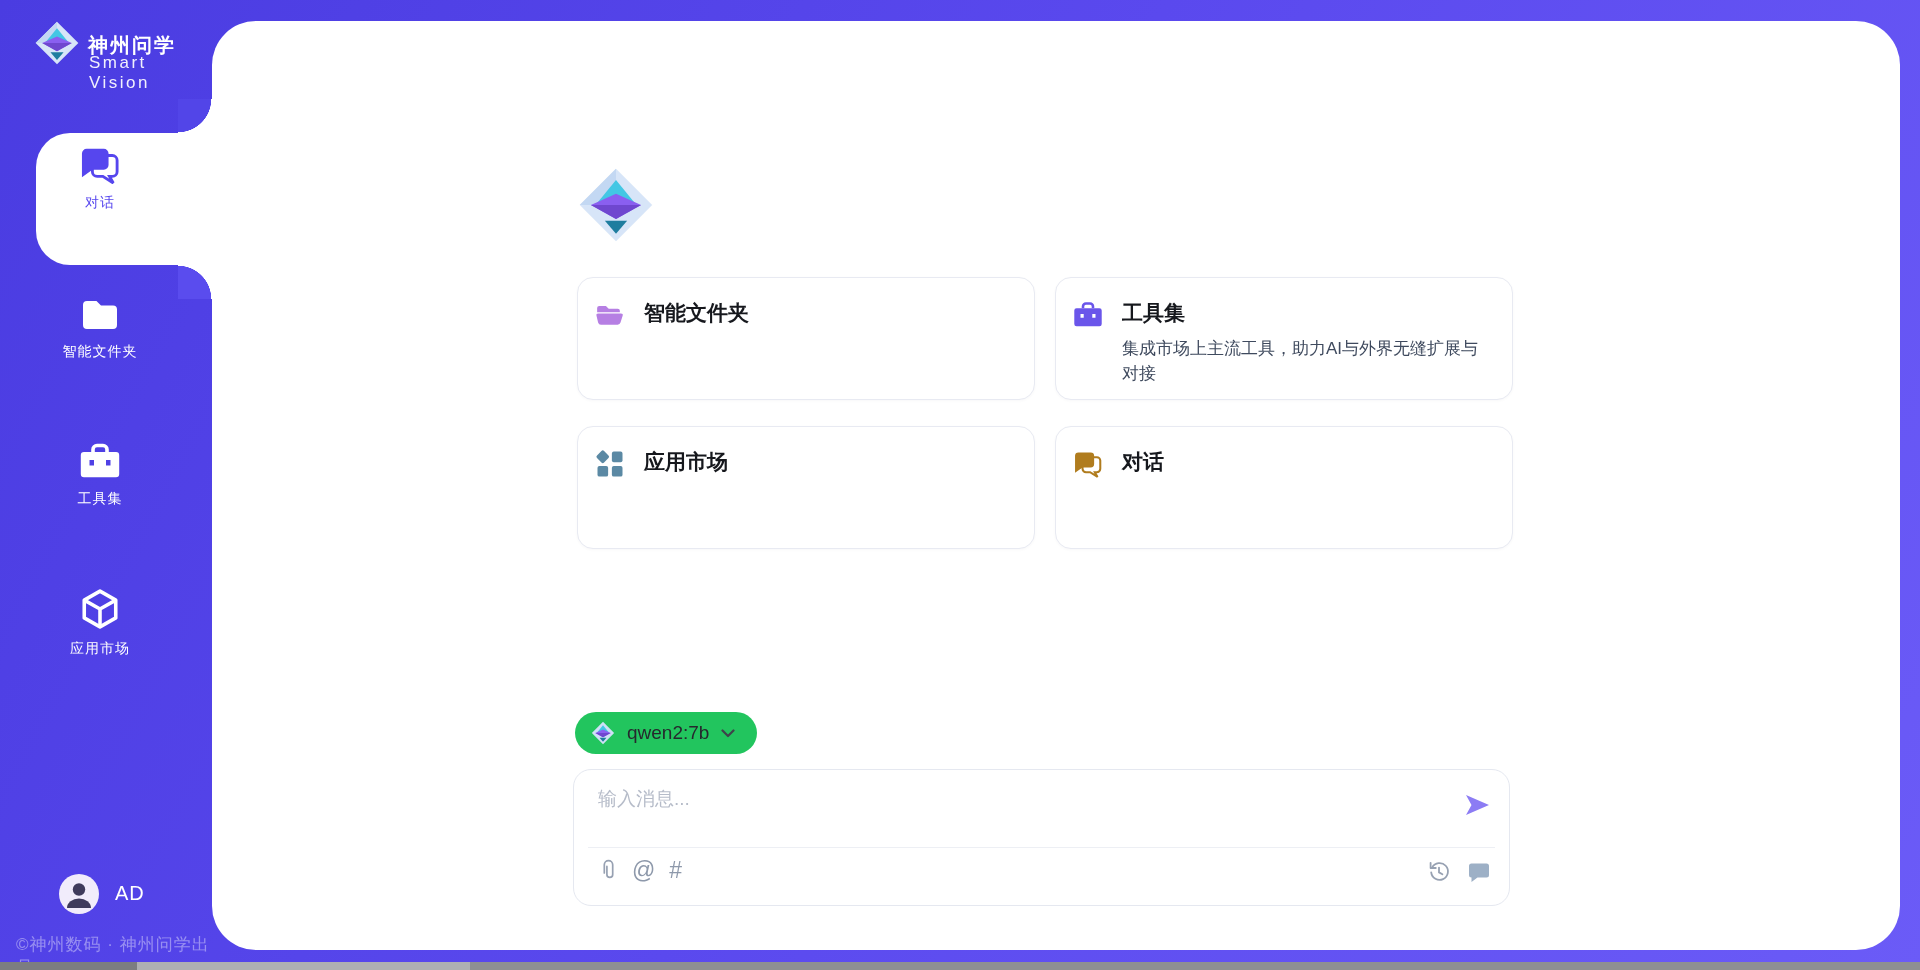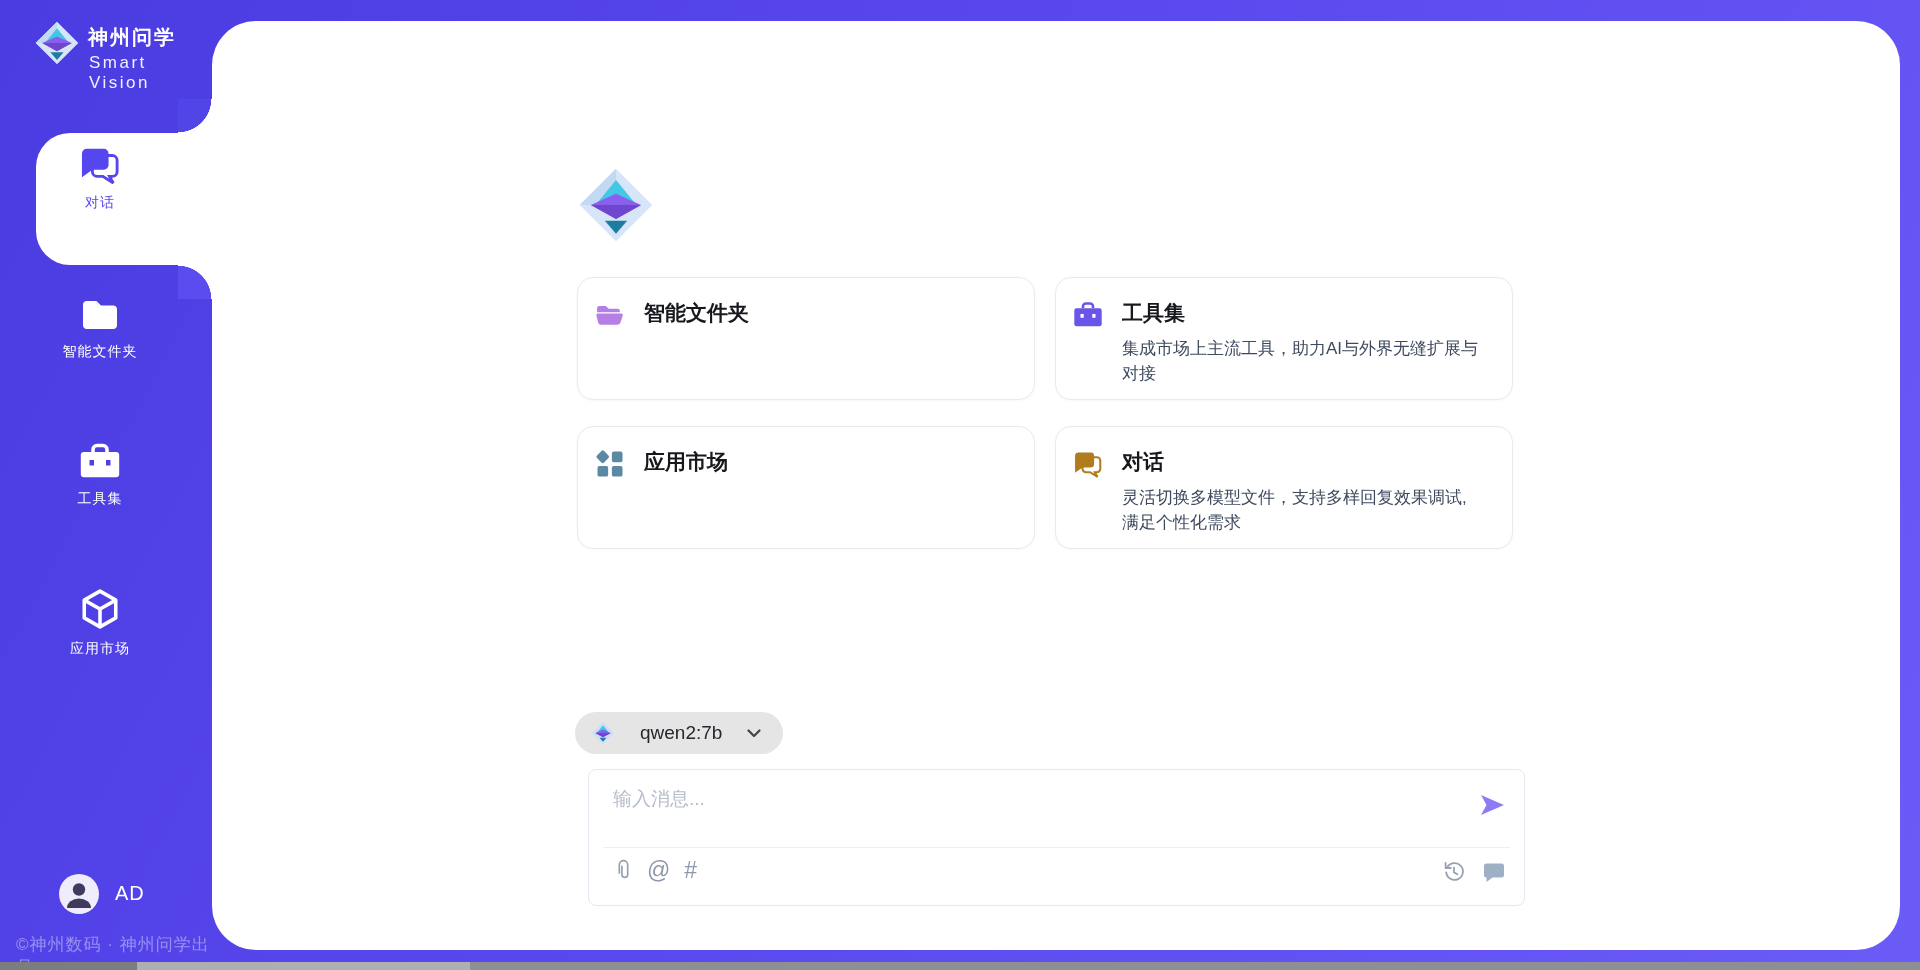--- a/index.html
+++ b/index.html
@@ -11,21 +11,21 @@
   }
   #app { position:absolute; inset:0; }
 
   
   .content { position:absolute; left:212px; top:21px; width:1688px; height:929px;
              background:#ffffff; border-radius:44px; }
 
   
   .brand { position:absolute; left:34px; top:20px; width:170px; height:54px; }
   .brand svg { position:absolute; left:0; top:0; width:46px; height:46px; }
-  .brand-cn { position:absolute; left:54px; top:4px; font-size:20px; font-weight:700; color:#fff; letter-spacing:2px; }
+  .brand-cn { position:absolute; left:54px; top:12px; font-size:20px; font-weight:700; color:#fff; letter-spacing:2px; }
   .brand-en { position:absolute; left:55px; top:33px; font-size:17px; color:rgba(255,255,255,.92); letter-spacing:2.5px; }
 
   .tab-active { position:absolute; left:36px; top:133px; width:180px; height:132px;
                 background:#fff; border-radius:34px 0 0 34px; }
   .fillet-top { position:absolute; left:178px; top:99px; width:36px; height:34px;
                 background:radial-gradient(circle 34px at 0 0,#5245e8 0 33px,#fff 33.5px); }
   .fillet-bottom { position:absolute; left:178px; top:265px; width:36px; height:34px;
                 background:radial-gradient(circle 34px at 0 100%,#5a4cee 0 33px,#fff 33.5px); }
 
   .side-item { position:absolute; left:0; width:200px; text-align:center; cursor:pointer; }
@@ -51,28 +51,28 @@
   .card-title { position:absolute; left:66px; top:21px; font-size:21px; font-weight:700; color:#16181d; }
   .card-desc { position:absolute; left:66px; top:58px; width:380px;
                font-size:17px; line-height:25px; color:#3f4a5e; white-space:pre-line; }
   #card-0 { left:577px;  top:277px; }
   #card-1 { left:1055px; top:277px; }
   #card-2 { left:577px;  top:426px; }
   #card-3 { left:1055px; top:426px; }
 
   
   .model-pill { position:absolute; left:575px; top:712px; height:42px; padding:0 22px 0 16px;
-                display:flex; align-items:center; gap:25px;
-                background:#e5e5e5; border:none; border-radius:21px; cursor:pointer; }
+                display:flex; align-items:center; gap:12px;
+                background:#22c55e; border:none; border-radius:21px; cursor:pointer; }
   .model-pill svg.logo { width:24px; height:24px; }
   .model-name { font-size:19px; color:#26282e; font-weight:500; }
 
   
-  .composer { position:absolute; left:588px; top:769px; width:937px; height:137px;
-              background:#fff; border:1.5px solid #e5e8f0; border-radius:8px; }
+  .composer { position:absolute; left:573px; top:769px; width:937px; height:137px;
+              background:#fff; border:1.5px solid #e5e8f0; border-radius:18px; }
   .composer textarea { position:absolute; left:24px; top:16px; width:820px; height:52px;
               border:none; outline:none; resize:none; background:transparent;
               font-family:"Liberation Sans","DejaVu Sans",sans-serif;
               font-size:19px; color:#30343c; }
   .composer textarea::placeholder { color:#b6bcc9; }
   .composer .divider { position:absolute; left:14px; right:14px; top:77px; height:1px; background:#edeff4; }
   .send-btn { position:absolute; right:18px; top:22px; width:28px; height:26px;
               background:none; border:none; cursor:pointer; padding:0; }
   .tools { position:absolute; left:22px; top:88px; display:flex; align-items:center; gap:14px; }
   .tool-btn { background:none; border:none; cursor:pointer; padding:0; display:flex; align-items:center; }
@@ -194,22 +194,20 @@
     </svg>
     <div class="card-title">应用市场</div>
   </div>
 
   <div class="card" id="card-3">
     <svg class="cic" viewBox="0 0 44 40">
       <path d="M19 10 h16 a5 5 0 0 1 5 5 v12 a5 5 0 0 1 -5 5 h-3 l4 7 -11 -7 h-6 a5 5 0 0 1 -5 -5 v-12 a5 5 0 0 1 5 -5 z" fill="none" stroke="#b07c1e" stroke-width="3"></path>
       <path d="M8 3 h18 a5 5 0 0 1 5 5 v12 a5 5 0 0 1 -5 5 H14 l-11 8 V8 a5 5 0 0 1 5 -5 z" fill="#b07c1e"></path>
     </svg>
     <div class="card-title">对话</div>
-    <div class="card-desc">灵活切换多模型文件，支持多样回复效果调试,
-满足个性化需求</div>
   </div>
 
   <button class="model-pill">
     <svg class="logo" viewBox="0 0 84 84">
       <polygon points="42,3 81,42 42,81 3,42" fill="#cfe0f6"></polygon>
       <polygon points="42,15 64,42 20,42" fill="#43c7e4"></polygon>
       <polygon points="15,42 42,30 69,42 42,57" fill="#8a5ff0"></polygon>
       <polygon points="15,42 69,42 42,57" fill="#6f47cf"></polygon>
       <polygon points="30,59 54,59 42,73" fill="#1e7d9f"></polygon>
     </svg>

